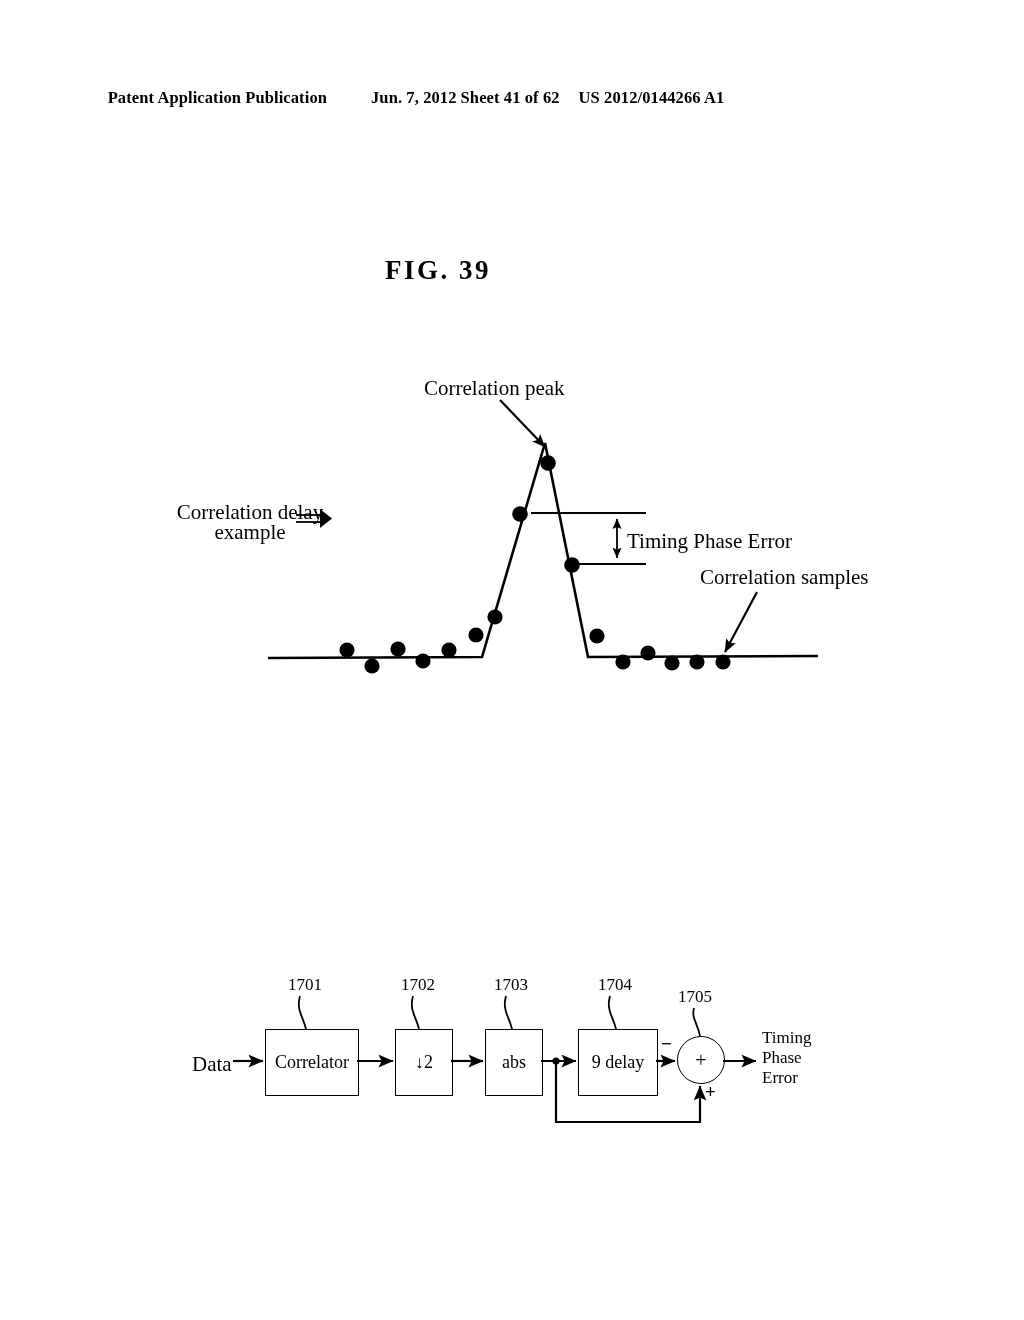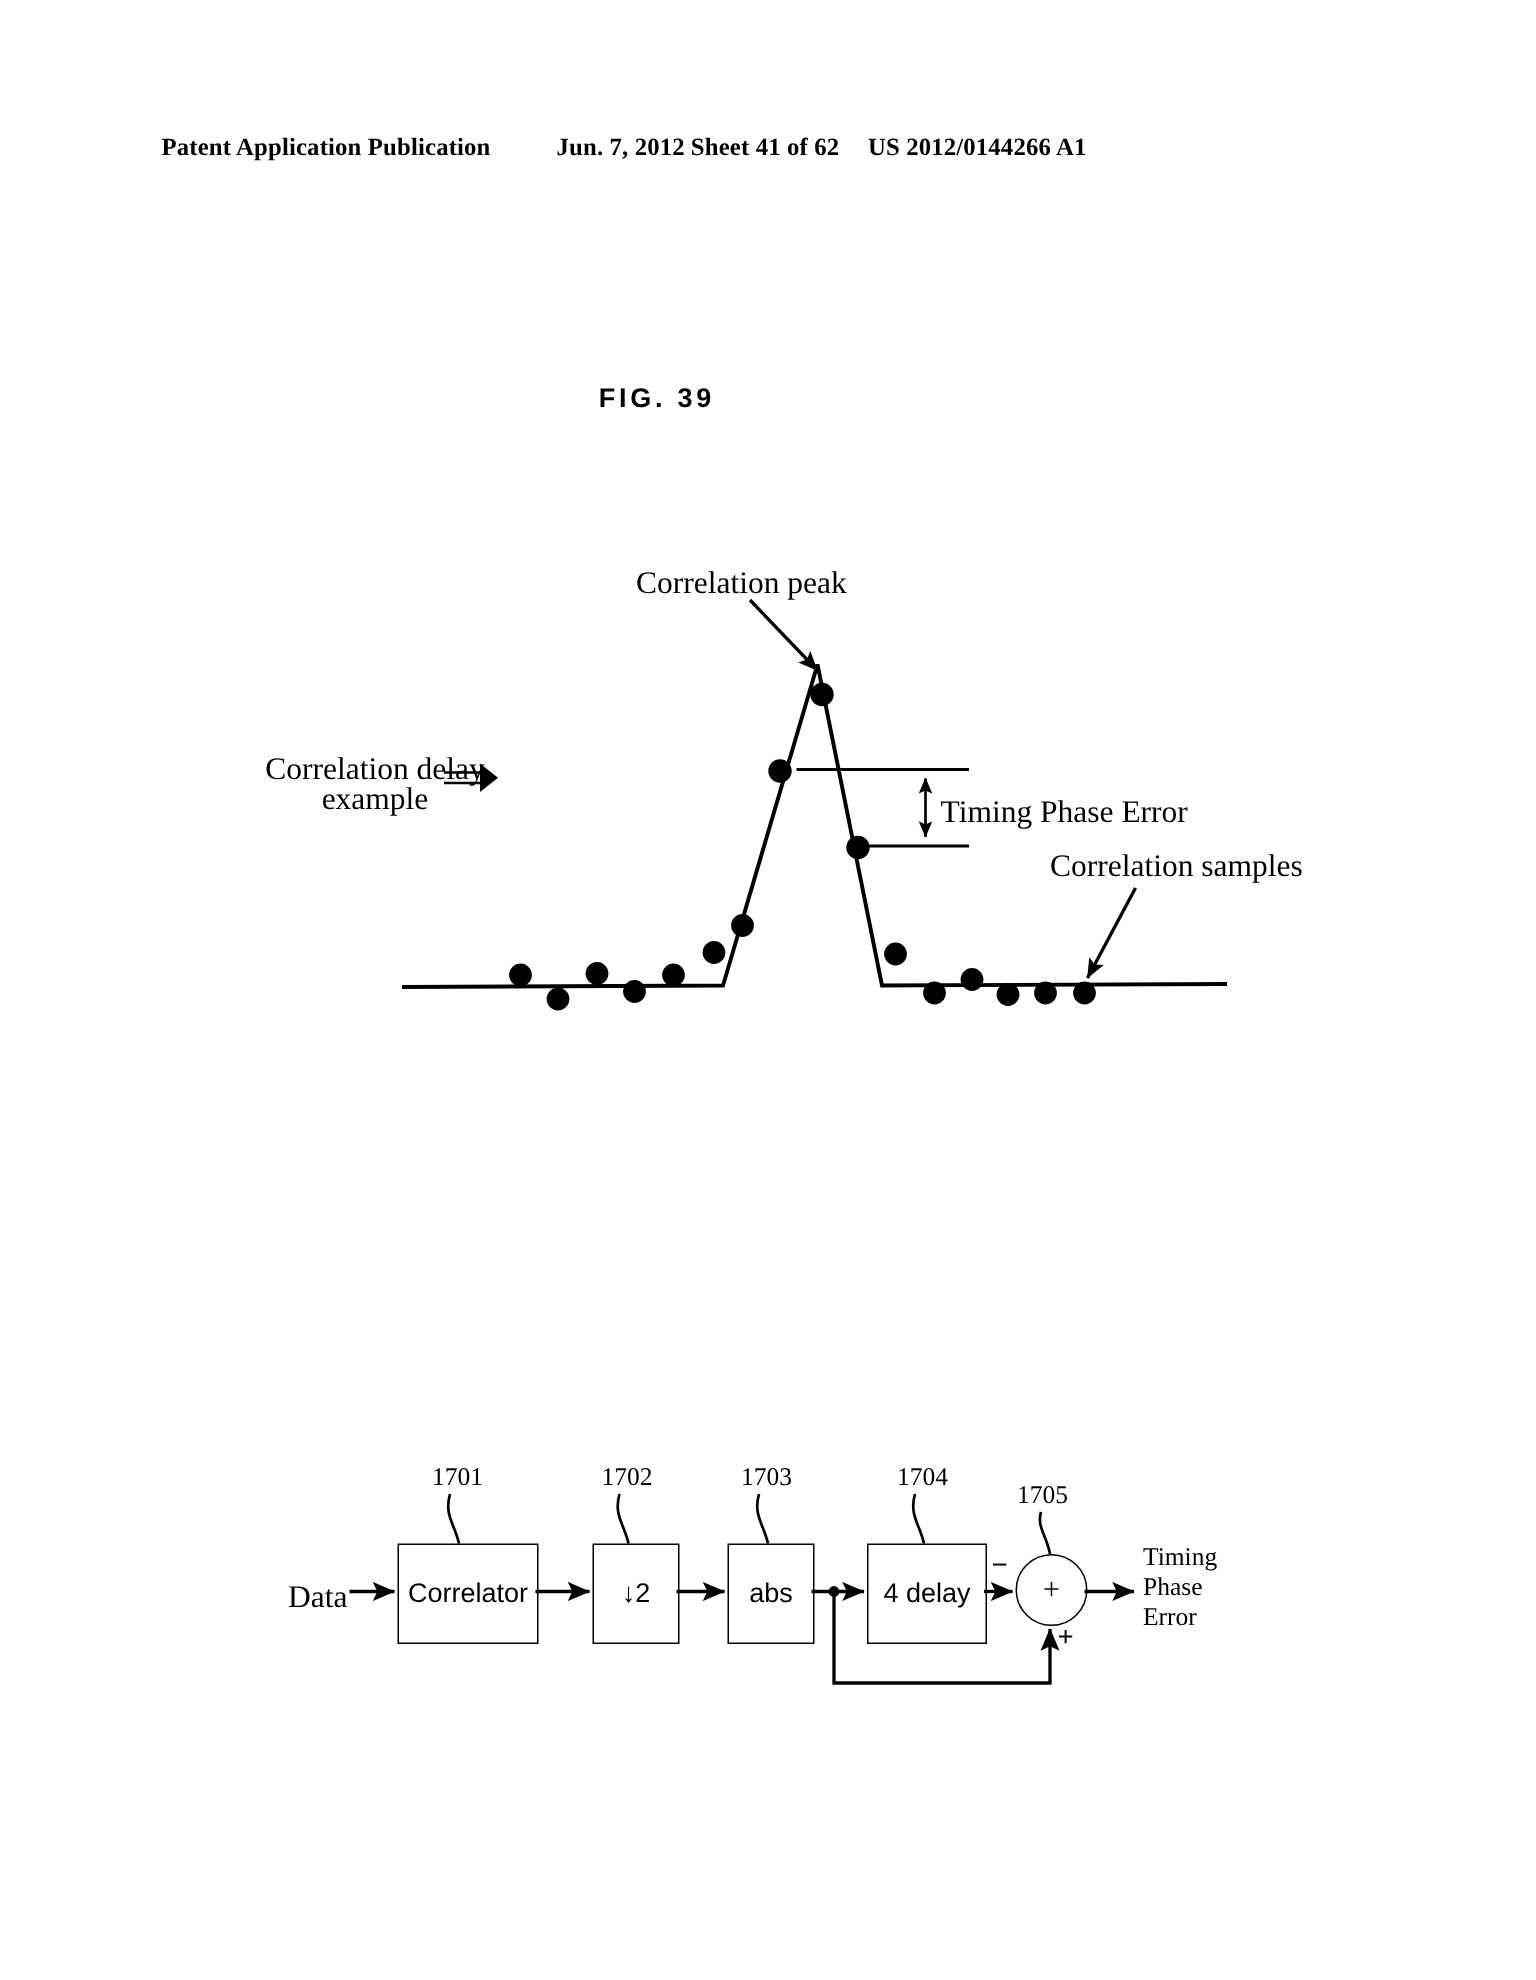--- a/index.html
+++ b/index.html
@@ -21,40 +21,40 @@
     white-space:nowrap;
   }
   .hdr .h-pub{margin-right:44px;}
   .hdr .h-date{margin-right:4px;font-family:Liberation Serif, serif;}
   .hdr .h-sheet{margin-right:19px;}
   .hdr .h-num{}
 
   
   .figtitle{
     position:absolute;text-align:center;
-    font-family:Liberation Sans, sans-serif;
-    font-weight:bold;font-size:18px;letter-spacing:2.5px;
+    font-family:Liberation Serif, serif;
+    font-weight:bold;font-size:27px;letter-spacing:2.5px;
     width:876px;left:0;
   }
   #fig39-title{top:255px;}
   #fig40-title{top:832px;}
 
   
   .txt{position:absolute;font-family:"Liberation Serif", serif;font-size:21px;
        white-space:nowrap;line-height:1.15;}
   .txt.ctr{text-align:center;}
 
   
   .draw{position:absolute;left:0;top:0;width:1024px;height:1320px;}
 
   
   .blk{
     position:absolute;border:1.6px solid #000;background:#fff;
     display:flex;align-items:center;justify-content:center;
-    font-family:Liberation Sans, sans-serif;font-size:18px;
+    font-family:Liberation Serif, serif;font-size:18px;
   }
   .refnum{position:absolute;font-family:"Liberation Serif", serif;font-size:17px;}
   .sumcirc{
     position:absolute;border:1.8px solid #000;border-radius:50%;
     background:#fff;display:flex;align-items:center;justify-content:center;
     font-family:"Liberation Serif", serif;font-size:20px;
   }
   .sign{position:absolute;font-family:"Liberation Serif", serif;font-size:19px;font-weight:bold;}
   .outlabel{
     position:absolute;font-family:"Liberation Serif", serif;font-size:17px;
@@ -100,21 +100,21 @@
 
   <div class="blk" style="left:395px;top:1029px;width:56px;height:65px;">
     <span class="dsamp">↓2</span>
   </div>
 
   <div class="blk" style="left:485px;top:1029px;width:56px;height:65px;">
     <span>abs</span>
   </div>
 
   <div class="blk" style="left:578px;top:1029px;width:78px;height:65px;">
-    <span>4 delay</span>
+    <span>9 delay</span>
   </div>
 
   <div class="sumcirc" style="left:677px;top:1036px;width:46px;height:46px;">
     <span>+</span>
   </div>
 
   <div class="sign" style="left:661px;top:1033px;">−</div>
   <div class="sign" style="left:705px;top:1081px;">+</div>
 
   <div class="outlabel" style="left:762px;top:1028px;">

